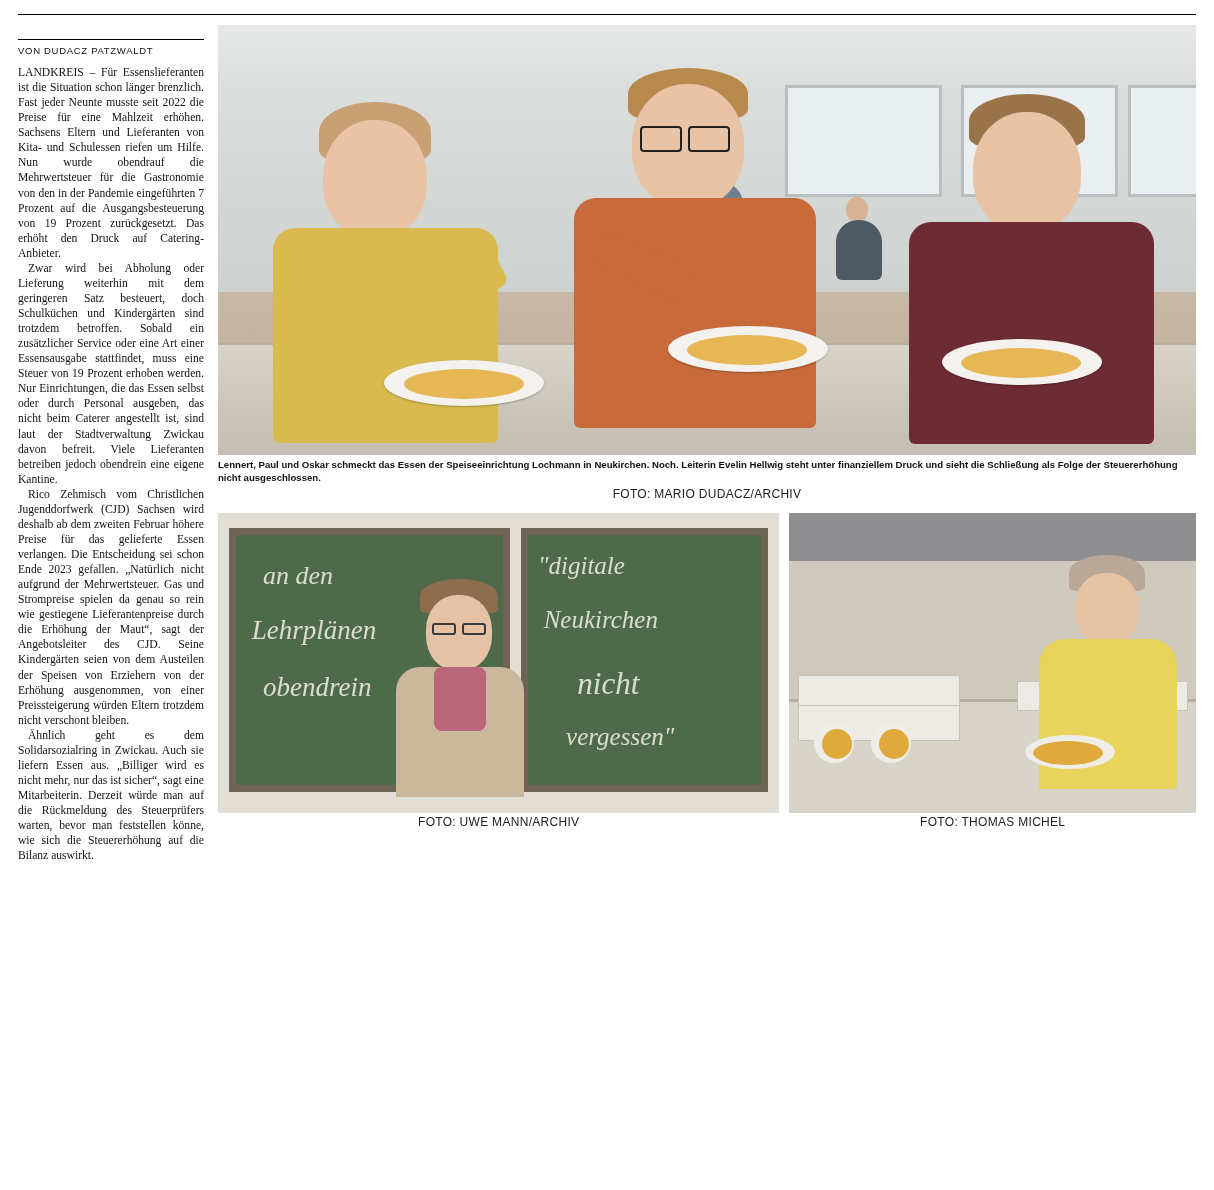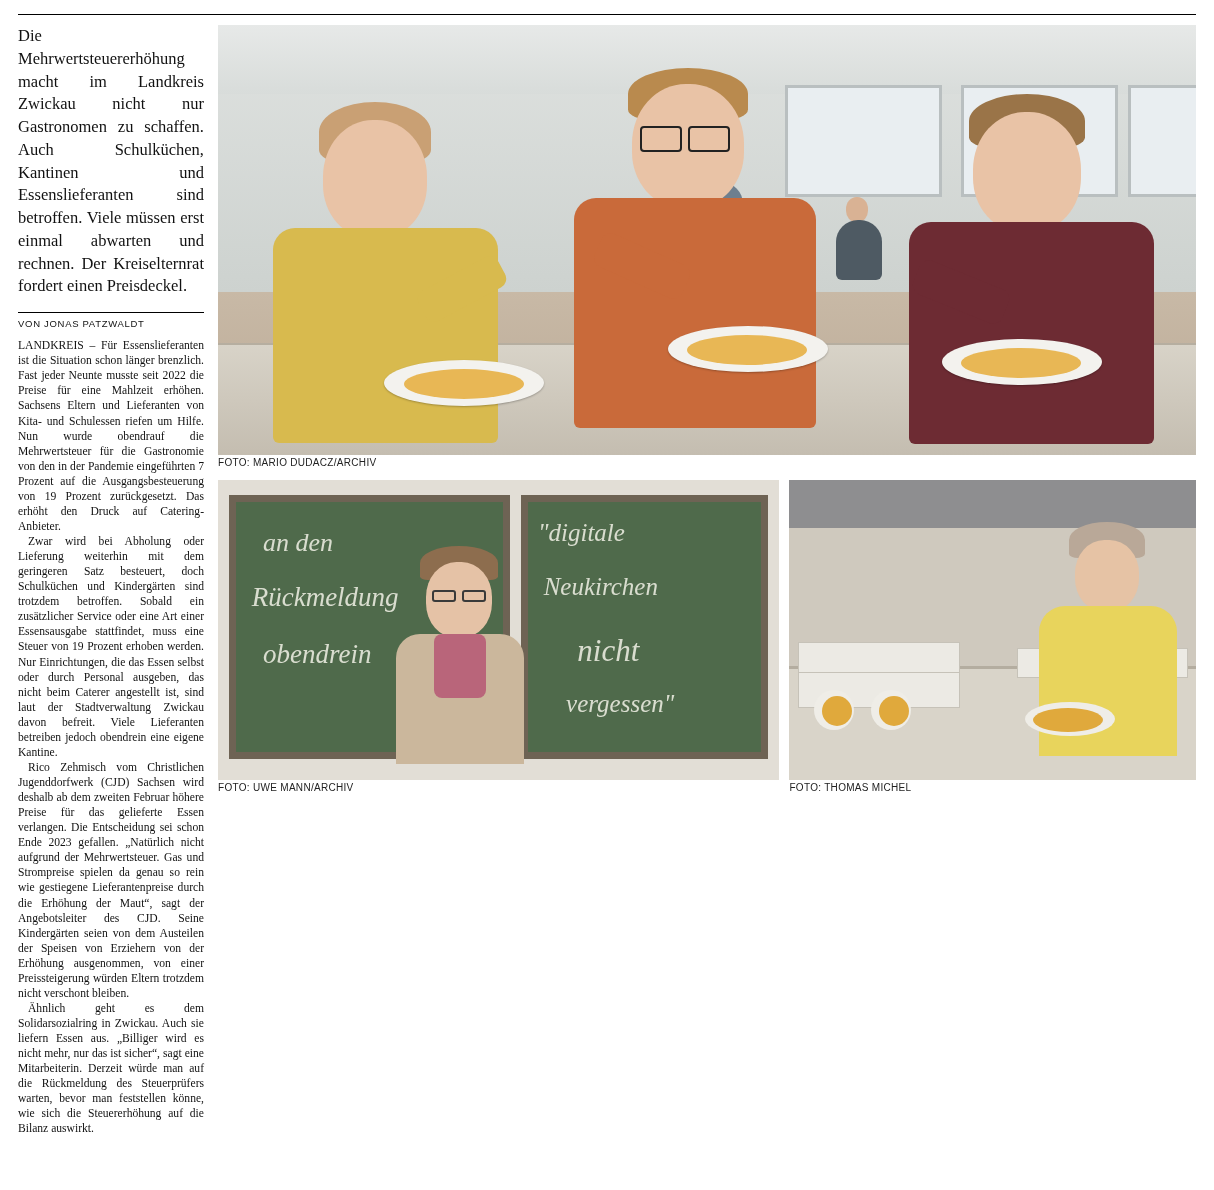--- a/index.html
+++ b/index.html
@@ -83,23 +83,23 @@
   }
   .cap {
     font-family: "Liberation Sans", sans-serif;
     font-size: 9.6px;
     line-height: 1.33;
     font-weight: bold;
     margin: 4px 0 0 0;
   }
   .credit {
     font-family: "Liberation Sans", sans-serif;
-    font-size: 10px;
+    font-size: 12px;
     letter-spacing: 0.3px;
-    text-align: left;
+    text-align: center;
     color: #222;
     margin: 2px 0 0 0;
     font-weight: normal;
   }
   .two-photos {
     display: flex;
     gap: 10px;
     margin-top: 12px;
   }
   .p-left { flex: 1 1 58%; }
@@ -141,23 +141,22 @@
 </head>
 <body>
 
 <div class="page">
 
   <div class="rule-top"></div>
 
   <div class="upper">
 
     <div class="lead-col">
-      <p class="lead">Die Mehrwertsteuererhöhung macht im Landkreis Zwickau nicht nur Gastronomen zu schaffen. Auch Schulküchen, Kantinen und Essenslieferanten sind betroffen. Viele müssen erst einmal abwarten und rechnen. Der Kreiselternrat fordert einen Preisdeckel.</p>
       <div class="byline-rule"></div>
-      <p class="byline">VON JONAS PATZWALDT</p>
+      <p class="byline">VON DUDACZ PATZWALDT</p>
       <div class="body-text">
         <p class="first">LANDKREIS – Für Essenslieferanten ist die Situation schon länger brenzlich. Fast jeder Neunte musste seit 2022 die Preise für eine Mahlzeit erhöhen. Sachsens Eltern und Lieferanten von Kita- und Schulessen riefen um Hilfe. Nun wurde obendrauf die Mehrwertsteuer für die Gastronomie von den in der Pandemie eingeführten 7 Prozent auf die Ausgangsbesteuerung von 19 Prozent zurückgesetzt. Das erhöht den Druck auf Catering-Anbieter.</p>
         <p>Zwar wird bei Abholung oder Lieferung weiterhin mit dem geringeren Satz besteuert, doch Schulküchen und Kindergärten sind trotzdem betroffen. Sobald ein zusätzlicher Service oder eine Art einer Essensausgabe stattfindet, muss eine Steuer von 19 Prozent erhoben werden. Nur Einrichtungen, die das Essen selbst oder durch Personal ausgeben, das nicht beim Caterer angestellt ist, sind laut der Stadtverwaltung Zwickau davon befreit. Viele Lieferanten betreiben jedoch obendrein eine eigene Kantine.</p>
         <p>Rico Zehmisch vom Christlichen Jugenddorfwerk (CJD) Sachsen wird deshalb ab dem zweiten Februar höhere Preise für das gelieferte Essen verlangen. Die Entscheidung sei schon Ende 2023 gefallen. „Natürlich nicht aufgrund der Mehrwertsteuer. Gas und Strompreise spielen da genau so rein wie gestiegene Lieferantenpreise durch die Erhöhung der Maut“, sagt der Angebotsleiter des CJD. Seine Kindergärten seien von dem Austeilen der Speisen von Erziehern von der Erhöhung ausgenommen, von einer Preissteigerung würden Eltern trotzdem nicht verschont bleiben.</p>
         <p>Ähnlich geht es dem Solidarsozialring in Zwickau. Auch sie liefern Essen aus. „Billiger wird es nicht mehr, nur das ist sicher“, sagt eine Mitarbeiterin. Derzeit würde man auf die Rückmeldung des Steuerprüfers warten, bevor man feststellen könne, wie sich die Steuererhöhung auf die Bilanz auswirkt.</p>
       </div>
     </div>
 
     <div class="photo-col">
 
@@ -204,32 +203,33 @@
           </div>
 
           <div class="cv-plate" style="left:17%;top:78%;width:160px;height:46px"></div>
           <div class="cv-pasta" style="left:19%;top:80%;width:120px;height:30px"></div>
           <div class="cv-plate" style="left:46%;top:70%;width:160px;height:46px"></div>
           <div class="cv-pasta" style="left:48%;top:72%;width:120px;height:30px"></div>
           <div class="cv-plate" style="left:74%;top:73%;width:160px;height:46px"></div>
           <div class="cv-pasta" style="left:76%;top:75%;width:120px;height:30px"></div>
         </div>
       </div>
+      <p class="cap">Lennert, Paul und Oskar schmeckt das Essen der Speiseeinrichtung Lochmann in Neukirchen. Noch. Leiterin Evelin Hellwig steht unter finanziellem Druck und sieht die Schließung als Folge der Steuererhöhung nicht ausgeschlossen.</p>
       <p class="credit">FOTO: MARIO DUDACZ/ARCHIV</p>
 
       <div class="two-photos">
 
         <div class="p-left">
           <div class="photo photo-sub">
             <div class="scene">
               <div class="cb-wall"></div>
               <div class="cb-board" style="left:2%;top:5%;width:50%;height:88%"></div>
               <div class="cb-board" style="left:54%;top:5%;width:44%;height:88%"></div>
               <div class="cb-chalk" style="left:8%;top:16%;font-size:26px;">an den</div>
-              <div class="cb-chalk" style="left:6%;top:34%;font-size:27px;">Rückmeldung</div>
+              <div class="cb-chalk" style="left:6%;top:34%;font-size:27px;">Lehrplänen</div>
               <div class="cb-chalk" style="left:8%;top:53%;font-size:27px;">obendrein</div>
               <div class="cb-chalk" style="left:57%;top:13%;font-size:25px;">"digitale</div>
               <div class="cb-chalk" style="left:58%;top:31%;font-size:25px;">Neukirchen</div>
               <div class="cb-chalk" style="left:64%;top:51%;font-size:31px;">nicht</div>
               <div class="cb-chalk" style="left:62%;top:70%;font-size:25px;">vergessen"</div>
 
               <div class="woman" style="left:30%;top:22%;width:150px;height:220px">
                 <div style="position:absolute;left:34px;top:0;width:78px;height:34px;border-radius:50% 50% 10% 10%;background:#8d6d4e"></div>
                 <div style="position:absolute;left:40px;top:16px;width:66px;height:76px;border-radius:46%;background:#e5c2a6"></div>
                 <div style="position:absolute;left:46px;top:44px;width:24px;height:12px;border:2px solid #3a3a3a;border-radius:3px"></div>

